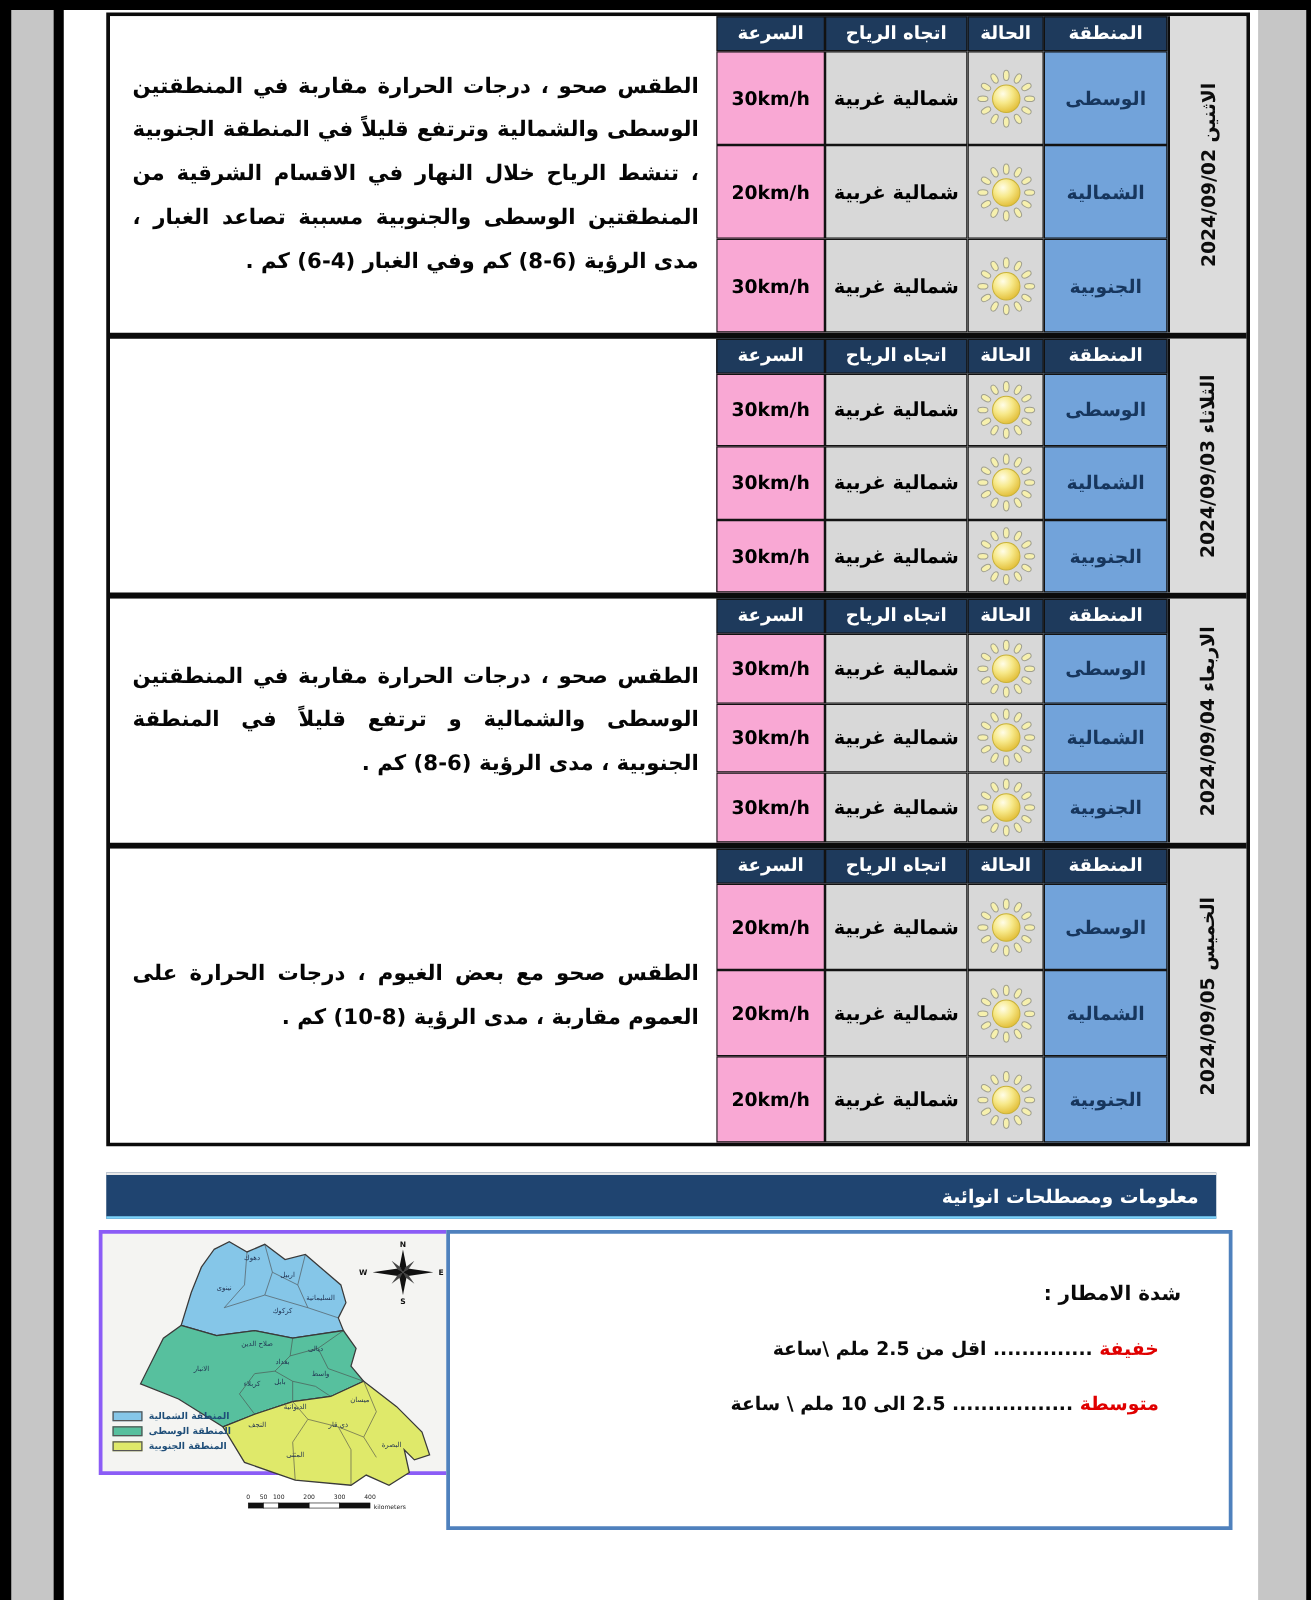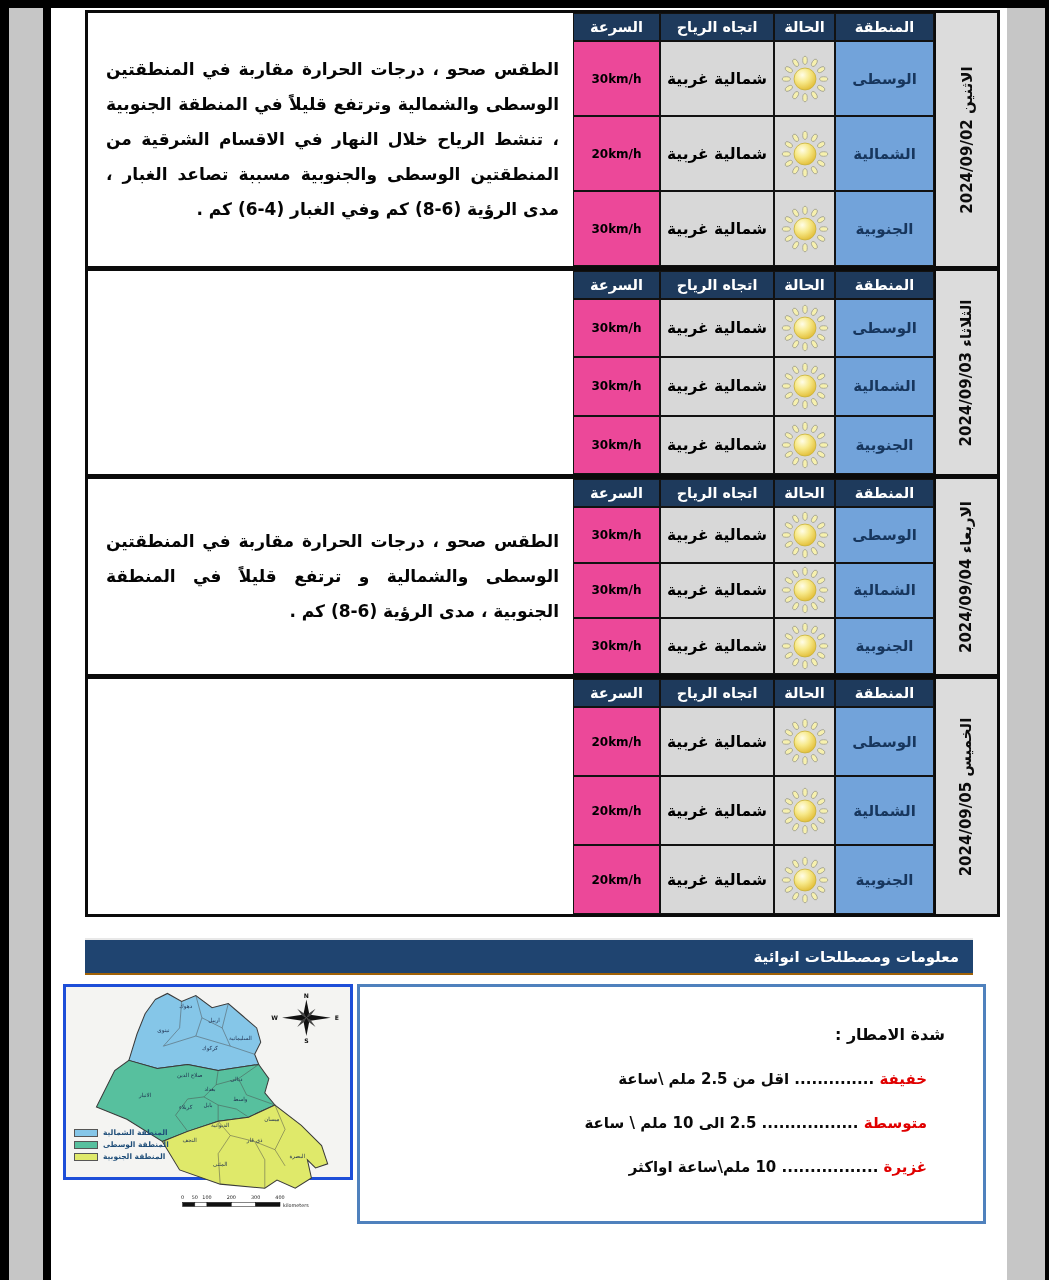--- a/index.html
+++ b/index.html
@@ -16,33 +16,33 @@
   .block:last-child{border-bottom:none;}
   .b1{height:258px}.b2{height:208px}.b3{height:200px}.b4{height:235px}
   .day-cell{width:63px;background:#dcdcdc;border-left:2px solid #0b0b0b;display:flex;align-items:center;justify-content:center;}
   .day-text{transform:rotate(-90deg);white-space:nowrap;font-weight:bold;font-size:15px;color:#0c0c0c;letter-spacing:.5px;direction:rtl;}
   .grid{display:grid;direction:rtl;grid-template-columns:99px 61px 114px 87px;grid-template-rows:28px 1fr 1fr 1fr;}
   .cell{border:1.5px solid #121212;display:flex;align-items:center;justify-content:center;text-align:center;}
   .h{background:#1e3a5c;color:#fff;font-weight:bold;font-size:14.5px;}
   .rg{background:#72a3da;color:#17365d;font-weight:bold;font-size:15px;}
   .cd{background:#d8d8d8;}
   .wd{background:#d8d8d8;color:#000;font-weight:bold;font-size:15.5px;}
-  .sp{background:#ec4899;color:#000;font-weight:bold;font-size:12px;direction:ltr;text-align:center;}
+  .sp{background:#f9a8d4;color:#000;font-weight:bold;font-size:15px;direction:ltr;text-align:center;}
   .desc{flex:1;background:#fff;display:flex;align-items:center;padding:6px 14px 6px 18px;}
   .desc p{margin:0;direction:rtl;text-align:justify;text-align-last:right;font-weight:bold;font-size:17px;line-height:2.05;color:#050505;width:100%;}
   .sun{width:52px;height:52px;}
 
   
-  .banner{position:absolute;left:85px;top:938px;width:888px;height:37px;background:#1f4470;border-top:2px solid #e8e8e8;border-bottom:2px solid #a16207;display:flex;align-items:center;direction:rtl;padding:0 14px;}
+  .banner{position:absolute;left:85px;top:938px;width:888px;height:37px;background:#1f4470;border-top:2px solid #e8e8e8;border-bottom:2px solid #7dd3fc;display:flex;align-items:center;direction:rtl;padding:0 14px;}
   .banner span{color:#fff;font-weight:bold;font-size:15px;}
   .footer{position:absolute;left:63px;top:1244px;width:928px;height:36px;background:#1b3356;border:2px solid #cfd6e0;display:flex;align-items:center;justify-content:center;direction:rtl;}
   .footer span{color:#fff;font-weight:bold;font-size:14.5px;white-space:nowrap;}
 
   
-  .map-box{position:absolute;left:63px;top:984px;width:290px;height:196px;border:3px solid #1d4ed8;background:#f4f4f2;}
+  .map-box{position:absolute;left:79px;top:984px;width:290px;height:196px;border:3px solid #8b5cf6;background:#f4f4f2;}
   .info-box{position:absolute;left:357px;top:984px;width:629px;height:240px;border:3px solid #4f81bd;background:#fff;direction:rtl;padding:30px 22px 0 20px;}
   .rain-title{font-weight:bold;font-size:16px;color:#0a0a0a;margin:8px 16px 0 0;text-align:right;}
   .rain-line{font-weight:bold;font-size:15px;color:#0a0a0a;margin:26px 34px 0 0;text-align:right;white-space:nowrap;}
   .rain-line .lbl{color:#e00000;}
   .map-legend{position:absolute;left:8px;bottom:16px;}
   .leg-row{display:flex;align-items:center;margin-top:3px;direction:ltr;}
   .leg-swatch{width:24px;height:8px;border:1px solid #555;margin-right:5px;}
   .leg-label{font-size:7.5px;font-weight:bold;color:#1f4e79;direction:rtl;}
 </style>
 </head>
@@ -235,20 +235,23 @@
         <div class="cell sp">20km/h</div>
 
         <div class="cell rg">الجنوبية</div>
         <div class="cell cd">
             <svg class="sun">
               <use href="#sun"></use>
             </svg>
           </div>
         <div class="cell wd">شمالية غربية</div>
         <div class="cell sp">20km/h</div>
+      </div>
+      <div class="desc">
+        <p>الطقس صحو مع بعض الغيوم ، درجات الحرارة على العموم مقاربة ، مدى الرؤية (8-10) كم .</p>
       </div>
     </div>
   </div>
 
   <div class="banner">
     <span>معلومات ومصطلحات انوائية</span>
   </div>
 
   <div class="map-box">
     <svg id="iraq-map" width="284" height="234" viewBox="0 0 280 230">
@@ -341,18 +344,15 @@
   </div>
 
   <div class="info-box">
     <div class="rain-title">شدة الامطار :</div>
     <div class="rain-line">
       <span class="lbl">خفيفة</span><span> ..............  اقل من 2.5  ملم \ساعة</span>
     </div>
     <div class="rain-line">
       <span class="lbl">متوسطة</span><span> .................  2.5 الى 10 ملم \ ساعة</span>
     </div>
-    <div class="rain-line">
-      <span class="lbl">غزيرة</span><span> .................  10 ملم\ساعة اواكثر</span>
-    </div>
   </div>
 
 </div>
 
 </body></html>

